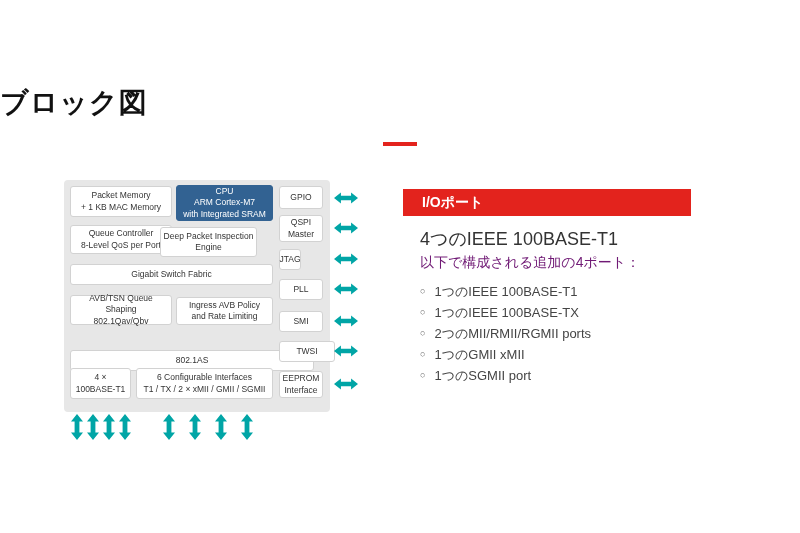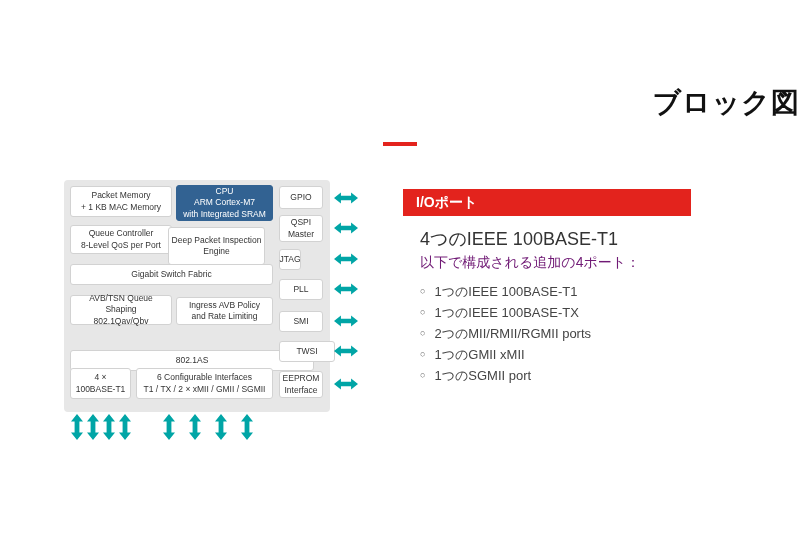--- a/index.html
+++ b/index.html
@@ -5,21 +5,21 @@
   html,body{margin:0;padding:0;}
   body{
     width:800px;height:533px;background:#ffffff;position:relative;overflow:hidden;
     font-family:"Liberation Sans","DejaVu Sans",sans-serif;
   }
   .page{position:absolute;inset:0;}
 
   
   .title{
     position:absolute;top:84px;left:0;width:100%;margin:0;
-    text-align:right;font-size:28px;font-weight:bold;color:#111;letter-spacing:1px;
+    text-align:left;font-size:28px;font-weight:bold;color:#111;letter-spacing:1px;
   }
   .title-underline{
     position:absolute;top:142px;left:50%;transform:translateX(-50%);
     width:34px;height:4px;background:#e3231d;
   }
 
   
   .diagram{
     position:absolute;left:64px;top:180px;width:266px;height:232px;
     background:#e7e7e7;border-radius:4px;
@@ -35,21 +35,21 @@
   
   .h-arrow{position:absolute;width:24px;height:12px;}
   .v-arrow{position:absolute;width:12px;height:26px;}
   .h-arrow use,.v-arrow use{fill:#00a5a6;}
   .symbol-defs{position:absolute;width:0;height:0;overflow:hidden;}
 
   
   .io-header{
     position:absolute;left:403px;top:189px;width:288px;height:27px;box-sizing:border-box;
     background:#e3231d;color:#fff;font-size:14px;font-weight:bold;
-    line-height:27px;padding-left:13px;
+    line-height:27px;padding-left:19px;
   }
   .io-line1{position:absolute;left:420px;top:227px;margin:0;font-size:18px;color:#333;}
   .io-line2{position:absolute;left:420px;top:254px;margin:0;font-size:14px;color:#701a75;}
   .io-bullets{
     position:absolute;left:420px;top:281px;margin:0;padding:0;list-style:none;
   }
   .io-bullets li{
     display:flex;align-items:center;height:21px;font-size:13px;color:#444;
   }
   .io-bullets .bullet{
@@ -75,21 +75,21 @@
 
   <div class="diagram">
 
     <div class="blk" style="left:6px;top:6px;width:102px;height:31px">Packet Memory
 + 1 KB MAC Memory</div>
     <div class="blk cpu" style="left:112px;top:5px;width:97px;height:36px">CPU
 ARM Cortex-M7
 with Integrated SRAM</div>
     <div class="blk" style="left:6px;top:45px;width:102px;height:29px">Queue Controller
 8-Level QoS per Port</div>
-    <div class="blk" style="left:104px;top:47px;width:97px;height:38px">Deep Packet Inspection
+    <div class="blk" style="left:96px;top:47px;width:97px;height:30px">Deep Packet Inspection
 Engine</div>
     <div class="blk" style="left:6px;top:84px;width:203px;height:21px">Gigabit Switch Fabric</div>
     <div class="blk" style="left:6px;top:115px;width:102px;height:30px">AVB/TSN Queue Shaping
 802.1Qav/Qbv</div>
     <div class="blk" style="left:112px;top:117px;width:97px;height:28px">Ingress AVB Policy
 and Rate Limiting</div>
     <div class="blk" style="left:6px;top:170px;width:244px;height:21px">802.1AS</div>
     <div class="blk" style="left:6px;top:188px;width:61px;height:31px">4 ×
 100BASE-T1</div>
     <div class="blk" style="left:72px;top:188px;width:137px;height:31px">6 Configurable Interfaces

